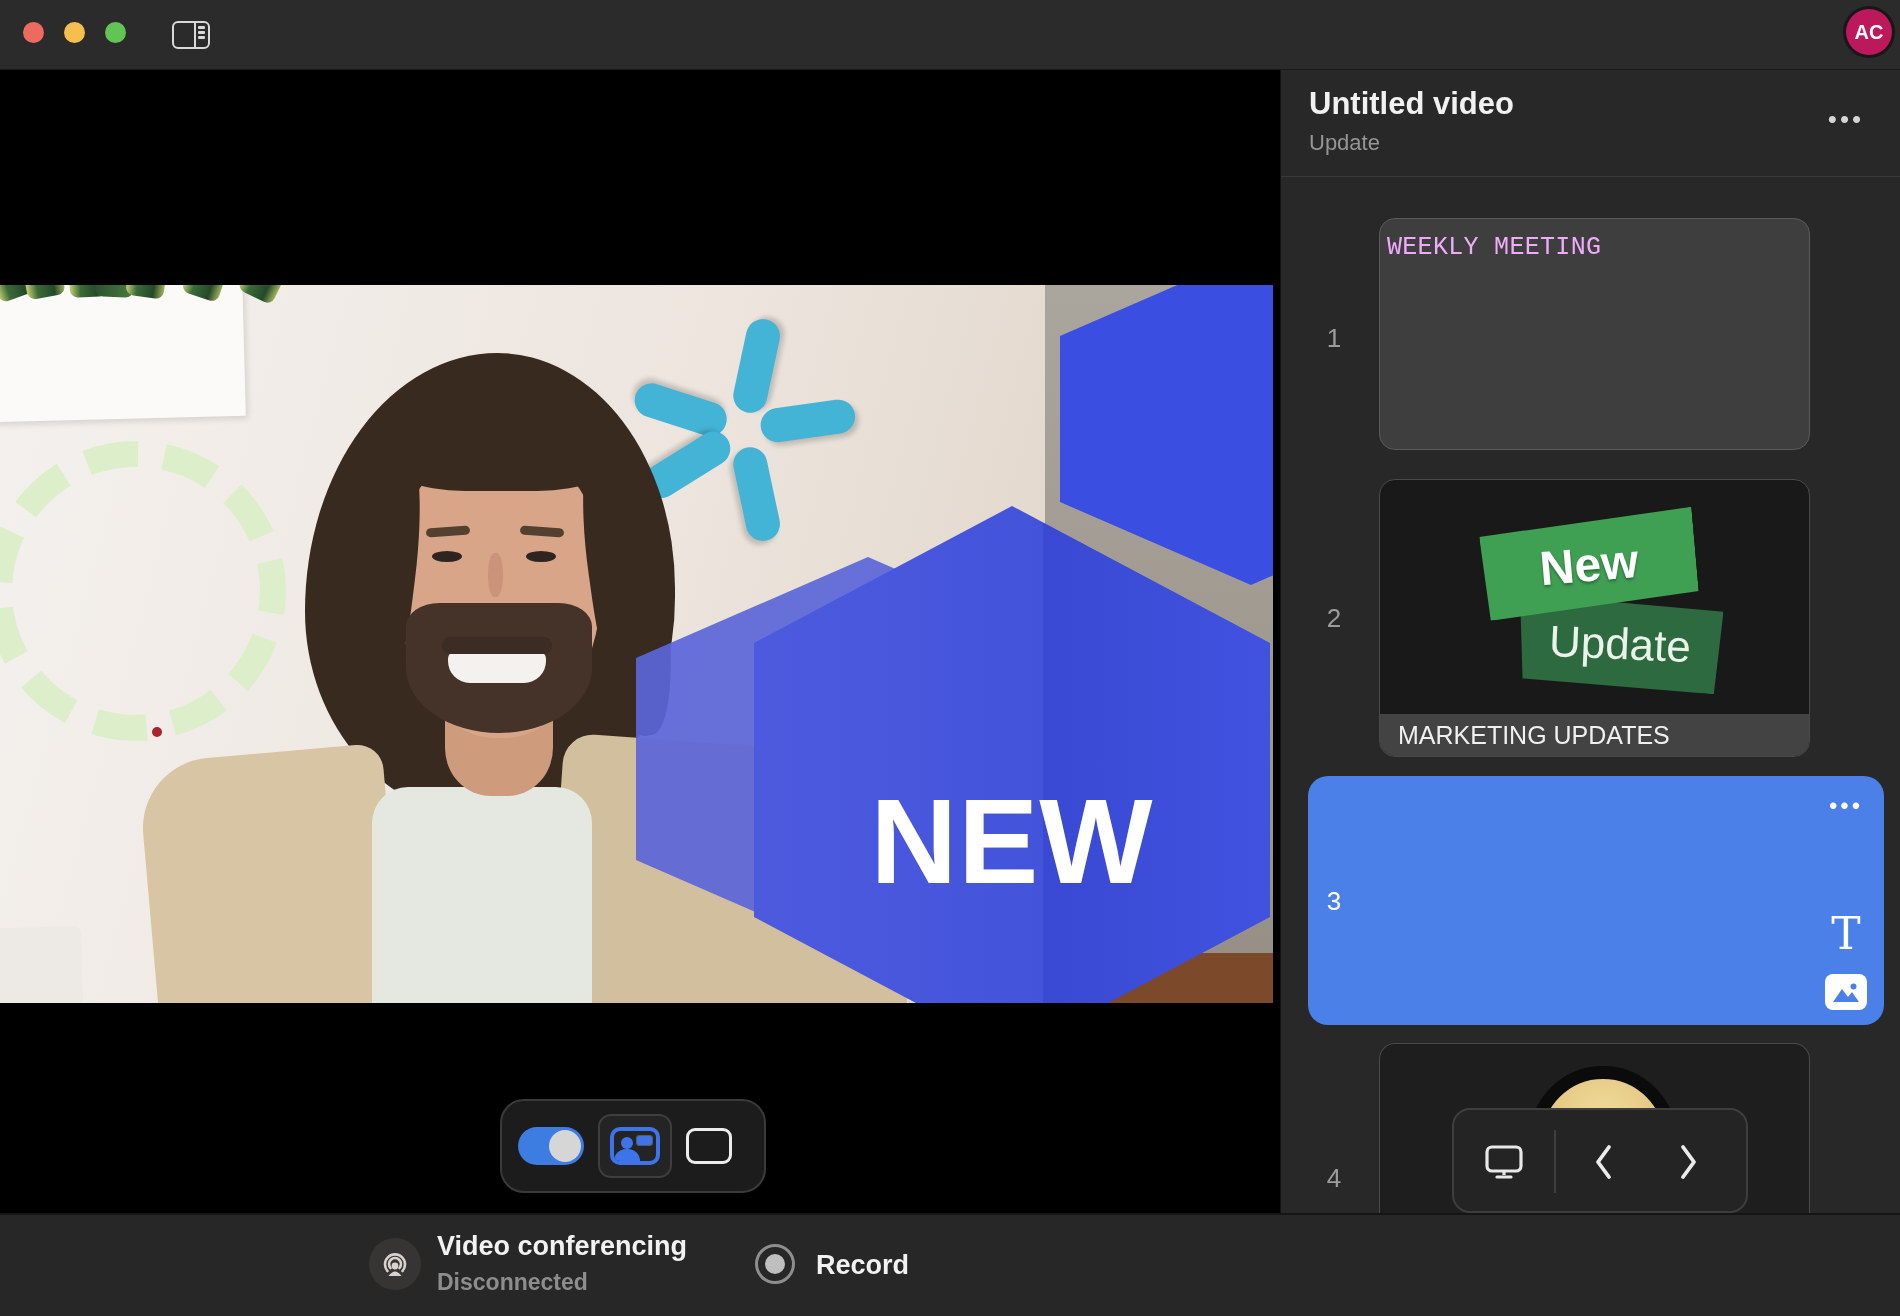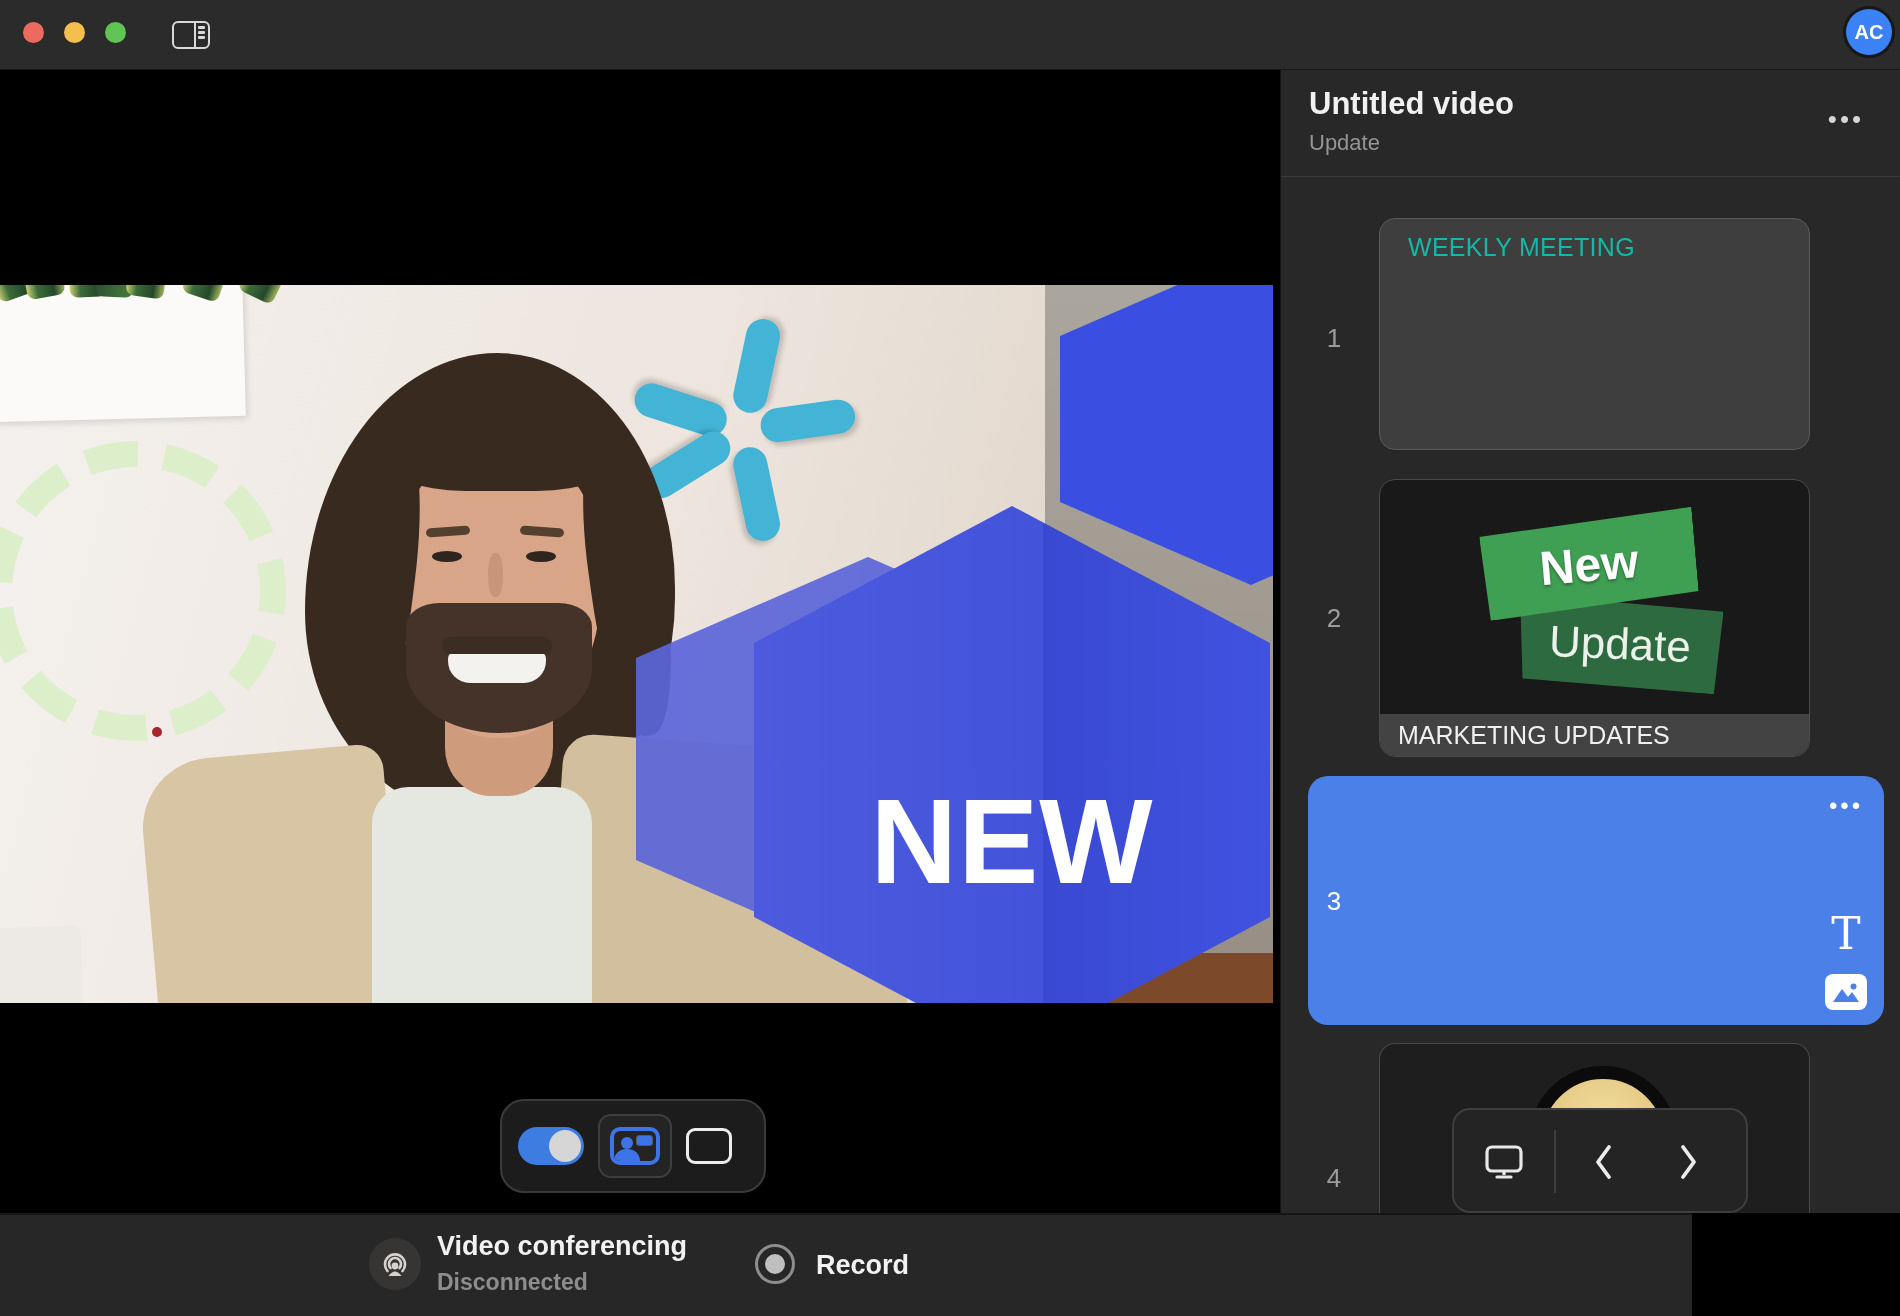--- a/index.html
+++ b/index.html
@@ -12,21 +12,21 @@
   .tl{position:absolute;top:22px;width:21px;height:21px;border-radius:50%;}
   .tl-red{left:23px;background:#ed6a5e}
   .tl-yellow{left:64px;background:#f5bf4f}
   .tl-green{left:105px;background:#61c454}
   .side-toggle{position:absolute;left:172px;top:21px;width:34px;height:24px;
                border:2.5px solid #d9d9d9;border-radius:6px;}
   .side-toggle .stdiv{position:absolute;top:0;bottom:0;left:58%;width:2.5px;background:#d9d9d9}
   .side-toggle .dash{position:absolute;right:3px;height:2.5px;width:7px;background:#d9d9d9;border-radius:1px}
   .dash1{top:3px}.dash2{top:8px}.dash3{top:13px}
   .avatar{position:absolute;left:1846px;top:9px;width:46px;height:46px;border-radius:50%;
-          background:#3b82f6;color:#fff;font-size:20px;font-weight:bold;
+          background:#be185d;color:#fff;font-size:20px;font-weight:bold;
           display:flex;align-items:center;justify-content:center;box-shadow:0 0 0 3px #171717;}
 
   
   .stage{position:absolute;left:0;top:70px;width:1280px;height:1143px;background:#000;}
   .video{position:absolute;left:0;top:215px;width:1273px;height:718px;overflow:hidden;
          background:linear-gradient(105deg,#f4f1ee 0%,#ede5de 50%,#e2d8cd 78%,#cfc5b9 100%);}
   .video *{position:absolute;}
 
   .v-paper{left:-8px;top:-8px;width:252px;height:142px;background:#fbfaf9;
            transform:rotate(-1.5deg);box-shadow:2px 3px 6px rgba(0,0,0,.12);}
@@ -125,21 +125,21 @@
   .sb-sub{position:absolute;left:28px;top:60px;font-size:22px;color:#959595;}
   .sb-menu{position:absolute;left:535px;top:34px;width:60px;text-align:center;font-size:26px;
            letter-spacing:3px;color:#d5d5d5;}
   .sb-divider{position:absolute;left:0;top:106px;width:620px;border-bottom:1px solid #3a3a3a;}
 
   .slide-num{position:absolute;left:38px;width:30px;text-align:center;font-size:26px;color:#9c9c9c;}
   .num1{top:253px}.num2{top:533px}.num4{top:1093px}
 
   .card{position:absolute;background:#3e3e3e;border:1.5px solid #5a5a5a;border-radius:16px;
         box-sizing:border-box;overflow:hidden;}
-  .card .ctitle{position:absolute;left:28px;top:14px;font-size:25px;color:#14b8a6;letter-spacing:.3px;}
+  .card .ctitle{position:absolute;left:7px;top:14px;font-size:25px;color:#f0abfc;letter-spacing:.3px;font-family:Liberation Mono, monospace;}
   .card1{left:98px;top:148px;width:431px;height:232px;}
   .card2{left:98px;top:409px;width:431px;height:278px;background:#191919;border-color:#4a4a4a;}
   .banner{display:flex;align-items:center;justify-content:center;}
   .banner-bot{left:138px;top:118px;width:204px;height:92px;background:#2d6a3f;transform:rotate(2.5deg);
               clip-path:polygon(0 0,100% 10%,97% 100%,3% 92%);font-size:44px;color:#eaf2ea;}
   .banner-top{left:102px;top:36px;width:214px;height:96px;background:#3fa053;transform:rotate(-5deg);
               clip-path:polygon(0 12%,100% 0,100% 88%,2% 100%);font-size:48px;font-weight:bold;color:#fff;
               text-shadow:0 2px 3px rgba(0,0,0,.35);}
   .caption{position:absolute;left:0;right:0;bottom:0;height:42px;background:#434343;
            line-height:42px;padding-left:18px;font-size:25px;color:#f0f0f0;}
@@ -162,21 +162,21 @@
         border:13px solid #0b0b0b;background:radial-gradient(circle at 50% 35%,#f2dc9d,#d9ba6e);box-sizing:border-box;}
 
   .navbar{position:absolute;left:171px;top:1038px;width:296px;height:105px;background:#242424;
           border:2px solid #3e3e3e;border-radius:18px;box-sizing:border-box;}
   .nav-monitor{position:absolute;left:28px;top:33px;}
   .nav-divline{position:absolute;left:100px;top:20px;width:2px;height:63px;background:#3e3e3e;}
   .nav-prev{position:absolute;left:138px;top:32px;}
   .nav-next{position:absolute;left:222px;top:32px;}
 
   
-  .footer{position:absolute;left:0;top:1213px;width:1692px;height:103px;background:#272727;
+  .footer{position:absolute;left:0;top:1213px;width:1900px;height:103px;background:#272727;
           border-top:2px solid #151515;box-sizing:border-box;}
   .conf-icon{position:absolute;left:369px;top:23px;width:52px;height:52px;border-radius:50%;
              background:#373434;display:flex;align-items:center;justify-content:center;}
   .conf-label{position:absolute;left:437px;top:16px;font-size:27px;font-weight:bold;color:#f2f2f2;}
   .conf-status{position:absolute;left:437px;top:54px;font-size:23px;font-weight:bold;color:#8d8d8d;}
   .rec-icon{position:absolute;left:755px;top:29px;width:40px;height:40px;border-radius:50%;
             border:3.5px solid #8d8d8d;box-sizing:border-box;display:flex;align-items:center;justify-content:center;}
   .rec-icon .dot{width:20px;height:20px;border-radius:50%;background:#bfbfbf;}
   .rec-label{position:absolute;left:816px;top:35px;font-size:27px;font-weight:bold;color:#f2f2f2;}
 </style>

